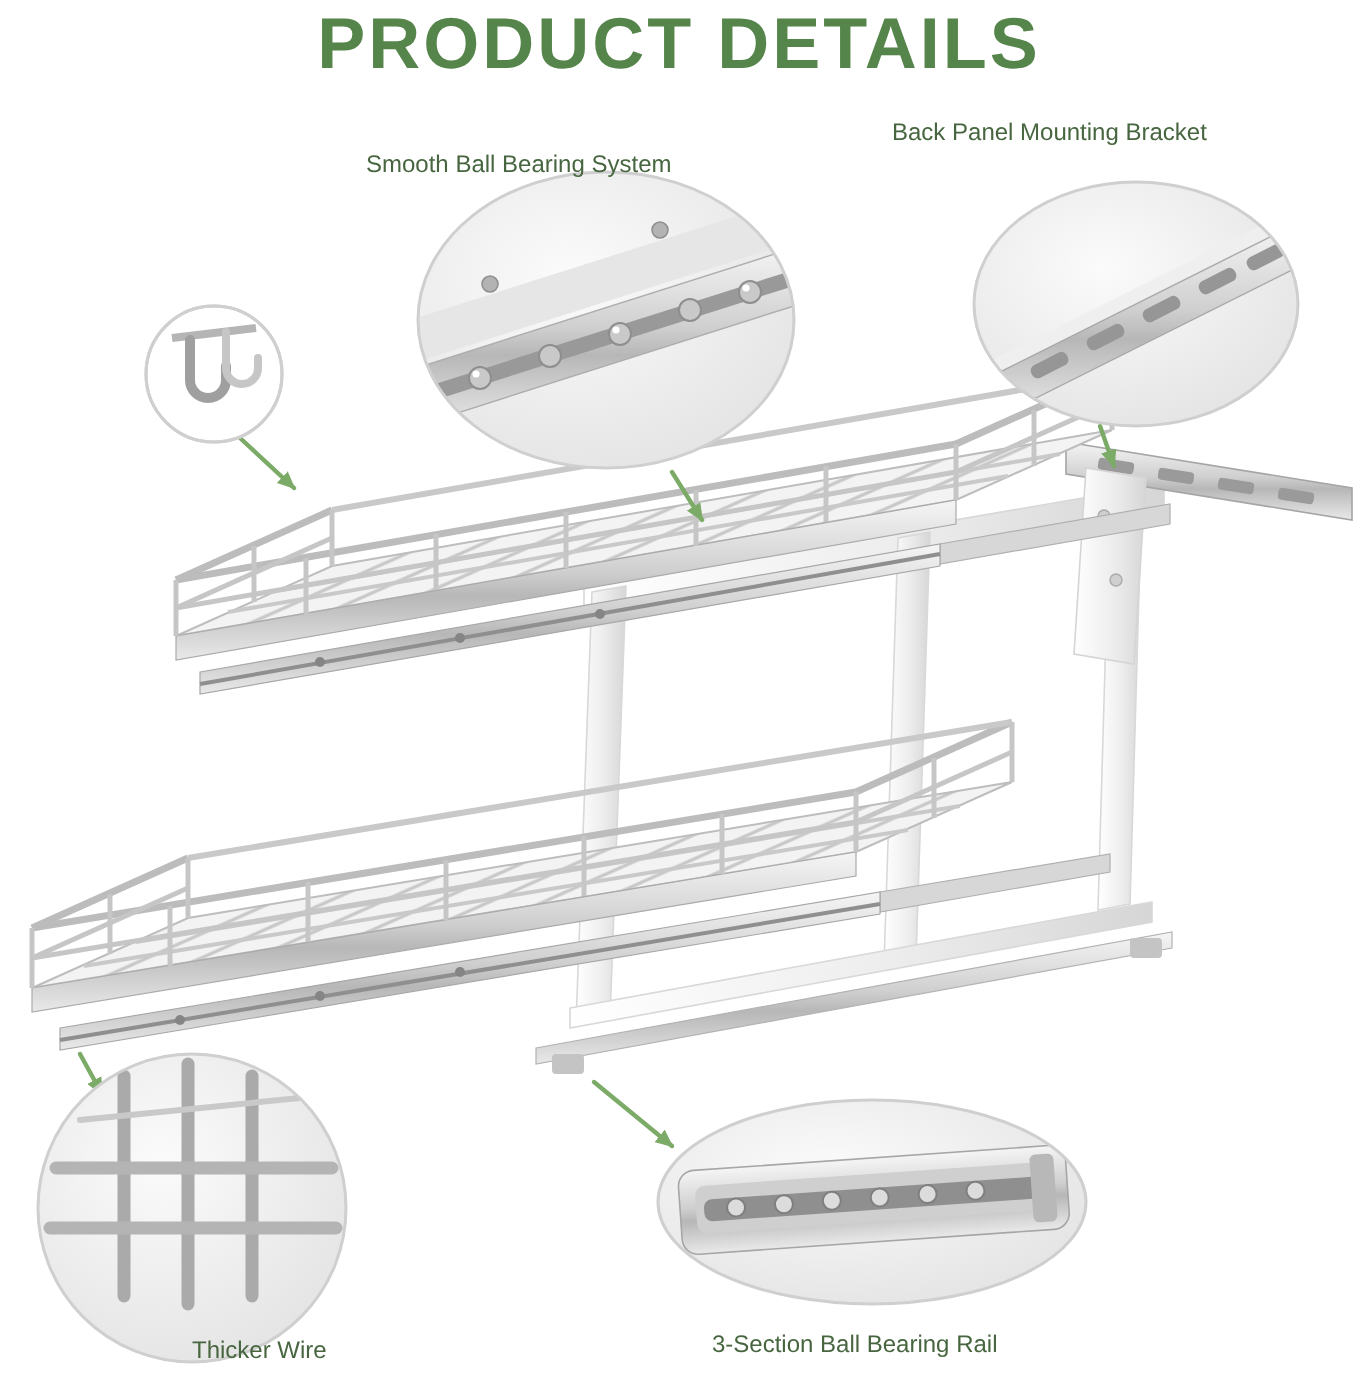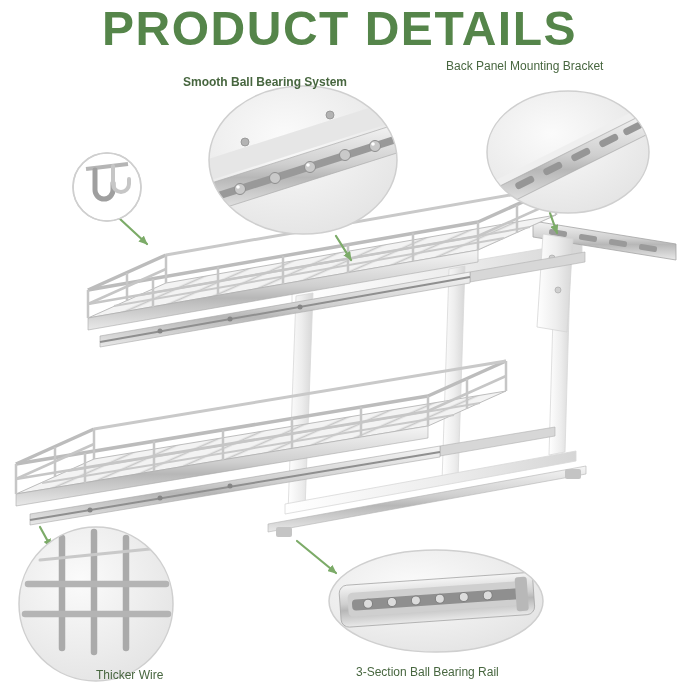--- a/index.html
+++ b/index.html
@@ -2,29 +2,29 @@
 <html style="--title-green: #55854a; --label-green: #47663f; --arrow-green: #7cab68;"><head>
 <meta charset="utf-8">
 <style>
   * { margin:0; padding:0; box-sizing:border-box; }
   html,body { background:#ffffff; }
   body { font-family:"Liberation Sans", sans-serif; }
   .stage { position:relative; width:679px; height:691px; background:#fff; overflow:hidden; }
   .art { position:absolute; left:0; top:0; width:679px; height:691px; }
   .title {
     position:absolute; top:1px; left:0; width:100%; text-align:center;
-    font-size:48px; font-weight:800; letter-spacing:1.5px;
+    font-size:36px; font-weight:800; letter-spacing:1.5px;
     color:var(--title-green,#55854a);
   }
   .callout {
     position:absolute; font-size:12px; font-weight:400; white-space:nowrap;
     color:var(--label-green,#47663f);
   }
   #lbl-hook      { left:10px;  top:129px; }
-  #lbl-bearing   { left:183px; top:75px;font-weight:bold;  }
+  #lbl-bearing   { left:183px; top:75px;  }
   #lbl-backpanel { left:446px; top:59px;  }
   #lbl-thickwire { left:62px;  top:668px;margin-left:34px; }
   #lbl-rail      { left:308px; top:665px;margin-left:48px; }
 </style>
 </head>
 <body>
 
 <div class="stage">
 
   <svg class="art" viewBox="0 0 679 691" xmlns="http://www.w3.org/2000/svg">

